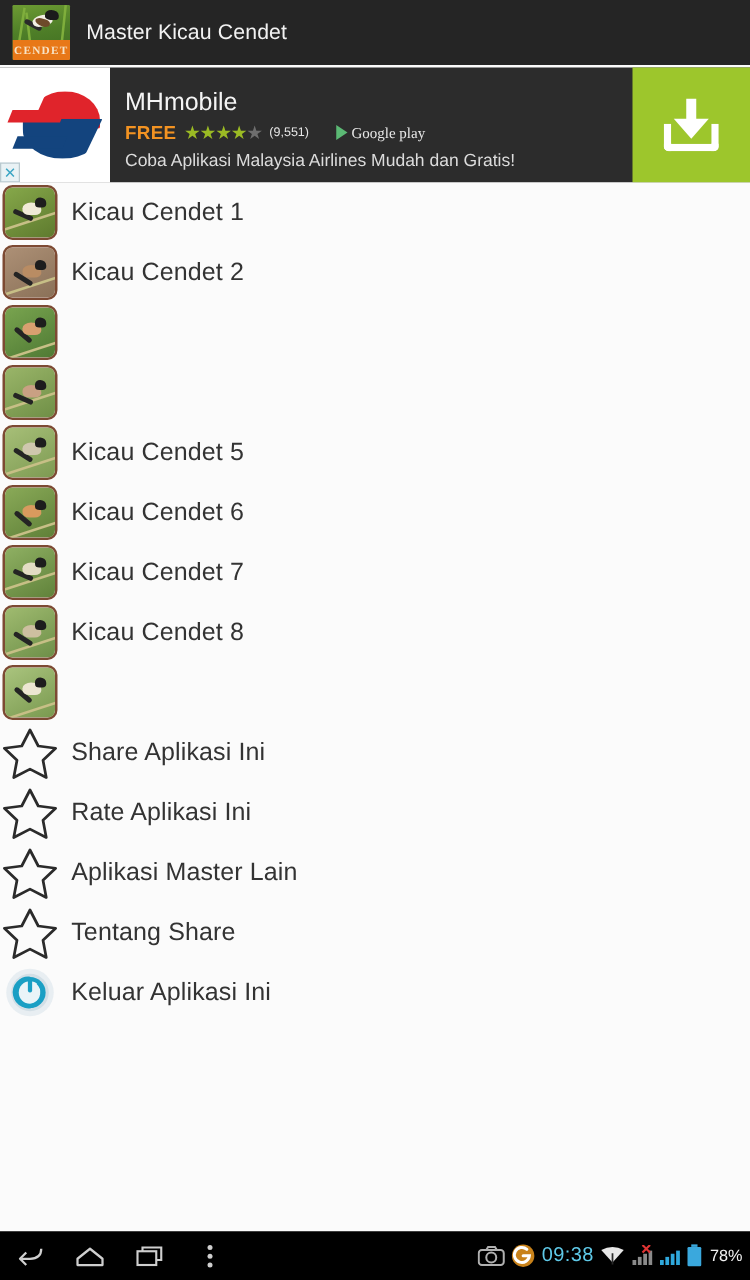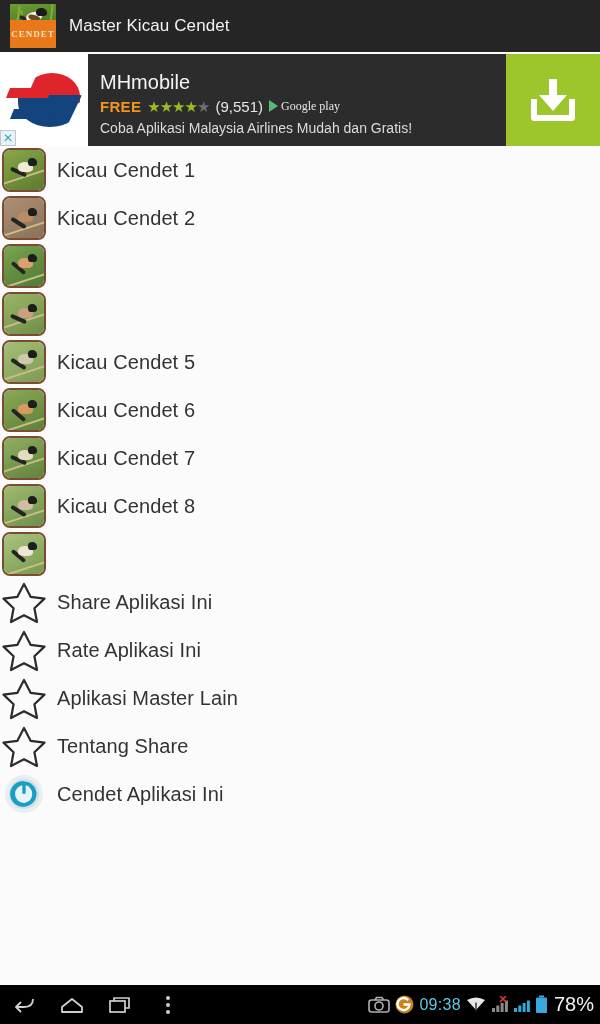--- a/index.html
+++ b/index.html
@@ -36,21 +36,21 @@
   .app-icon .bird-tail {
     position:absolute; left:9px; top:14px; width:15px; height:4px;
     background:#2a2a2a; border-radius:2px; transform:rotate(28deg);
   }
   .app-icon .bird-wing {
     position:absolute; left:18px; top:11px; width:12px; height:6px;
     background:#6d4a2a; border-radius:50% 40% 50% 60%;
     transform:rotate(18deg);
   }
   .app-icon .band {
-    position:absolute; left:0; bottom:0; width:100%; height:28px;
+    position:absolute; left:0; bottom:0; width:100%; height:16px;
     background:#e87818;
     color:#f7e3c6; font-size:9px; letter-spacing:1px;
     display:flex; align-items:center; justify-content:center;
     font-family:"Liberation Serif", serif; font-weight:bold;
   }
   .title-text {
     color:#f2f2f2; font-size:17px; margin-left:13px;
     letter-spacing:.1px;
   }
 
@@ -97,22 +97,22 @@
   }
   .ad-title { color:#f4f4f4; font-size:20px; line-height:24px; }
   .ad-meta {
     display:flex; align-items:center; gap:6px;
     margin-top:1px; height:22px;
   }
   .ad-free { color:#f39322; font-size:15px; font-weight:bold; letter-spacing:.3px; }
   .ad-stars { font-size:15px; letter-spacing:-1px; line-height:1; }
   .star-on { color:#9bbb24; }
   .star-off { color:#6e6e6e; }
-  .ad-count { color:#e6e6e6; font-size:15px; }
-  .gp { display:flex; align-items:center; gap:3px; margin-left:0;text-align:right; }
+  .ad-count { color:#e6e6e6; font-size:10px; }
+  .gp { display:flex; align-items:center; gap:3px; margin-left:16px;text-align:right; }
   .gp-tri { width:0; height:0; border-left:9px solid #5bb974;
             border-top:6px solid transparent; border-bottom:6px solid transparent; }
   .gp-text { color:#e8e8e8; font-size:12px; font-family:"Liberation Serif", serif; }
   .ad-tag { color:#dcdcdc; font-size:14px; margin-top:3px; }
   .ad-cta {
     width:94px; background:#9dc62c; flex:none;
     display:flex; align-items:center; justify-content:center;
   }
   .dl { width:48px; height:46px; position:relative; }
   .dl .shaft { position:absolute; left:20px; top:2px; width:8px; height:22px; background:#fff; }
@@ -165,21 +165,21 @@
   .navbar {
     position:absolute; left:0; bottom:0; width:600px; height:39px;
     background:#000; display:flex; align-items:center;
   }
   .navbtn { width:48px; height:39px; display:flex; align-items:center; justify-content:center; }
   .sysright {
     position:absolute; right:6px; top:0; height:39px;
     display:flex; align-items:center; gap:5px;
   }
   .clock { color:#5fc9e8; font-size:16px; letter-spacing:.3px; }
-  .batt-pct { color:#f2f2f2; font-size:20px; margin-left:1px; }
+  .batt-pct { color:#f2f2f2; font-size:13px; margin-left:1px; }
 </style>
 </head>
 <body>
 
 <div id="screen">
 
   <div class="titlebar">
     <div class="app-icon">
       <div class="blade" style="left:6px;top:2px;height:34px;transform:rotate(9deg);"></div>
       <div class="blade" style="left:12px;top:6px;height:30px;transform:rotate(-7deg);"></div>
@@ -341,21 +341,21 @@
       </div>
       <div class="row">
         <svg class="power-ico" viewBox="0 0 44 44">
           <circle cx="22" cy="22" r="19" fill="#e8eef2"></circle>
           <circle cx="22" cy="22" r="15" fill="#d3dfe6"></circle>
           <circle cx="22" cy="22" r="12.5" fill="#1a9fc4"></circle>
           <circle cx="22" cy="22" r="9" fill="#e9f4f8"></circle>
           <path d="M22 11 a11 11 0 1 0 6.5 3" fill="none" stroke="#1a9fc4" stroke-width="3.4"></path>
           <rect x="20.3" y="11" width="3.4" height="11" rx="1.6" fill="#1a9fc4"></rect>
         </svg>
-        <span class="row-label">Cendet Aplikasi Ini</span>
+        <span class="row-label">Keluar Aplikasi Ini</span>
       </div>
     </div>
 
   <div class="navbar">
     <div class="navbtn">
       <svg width="22" height="18" viewBox="0 0 22 18">
         <path d="M20 3 q0 8 -9 8 h-7" stroke="#cfcfcf" stroke-width="1.8" fill="none"></path>
         <path d="M8 6 L3 11 L8 16" stroke="#cfcfcf" stroke-width="1.8" fill="none" stroke-linejoin="round"></path>
       </svg>
     </div>

